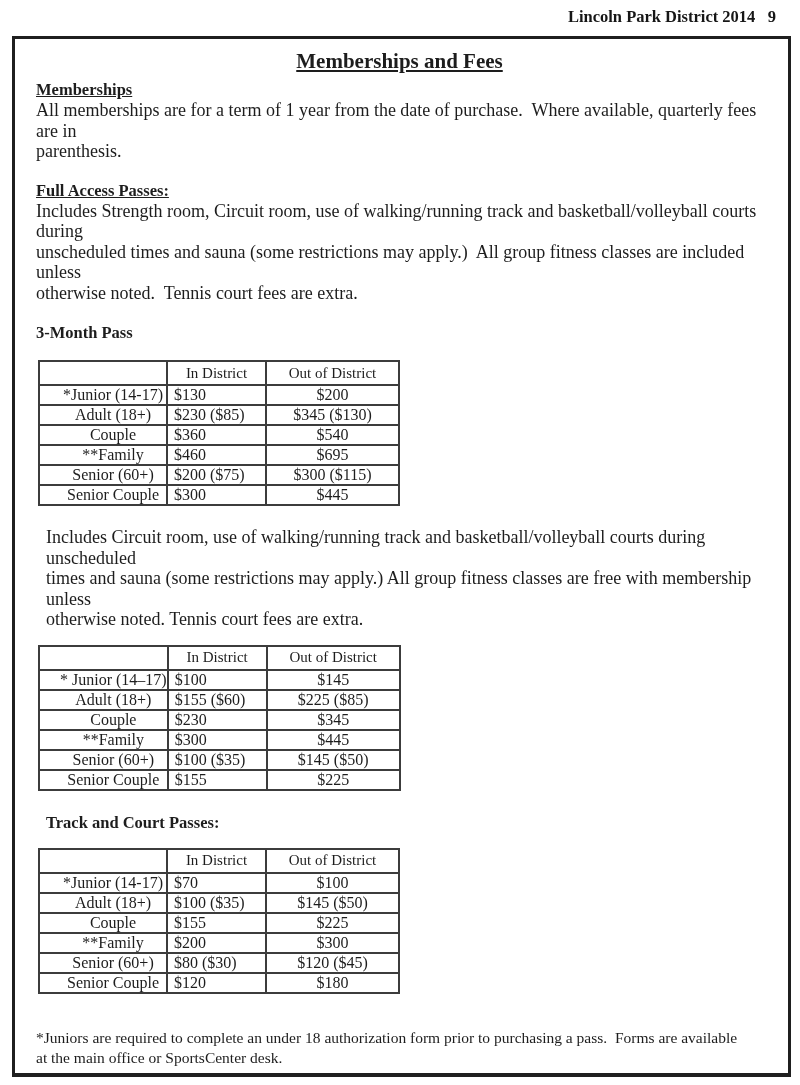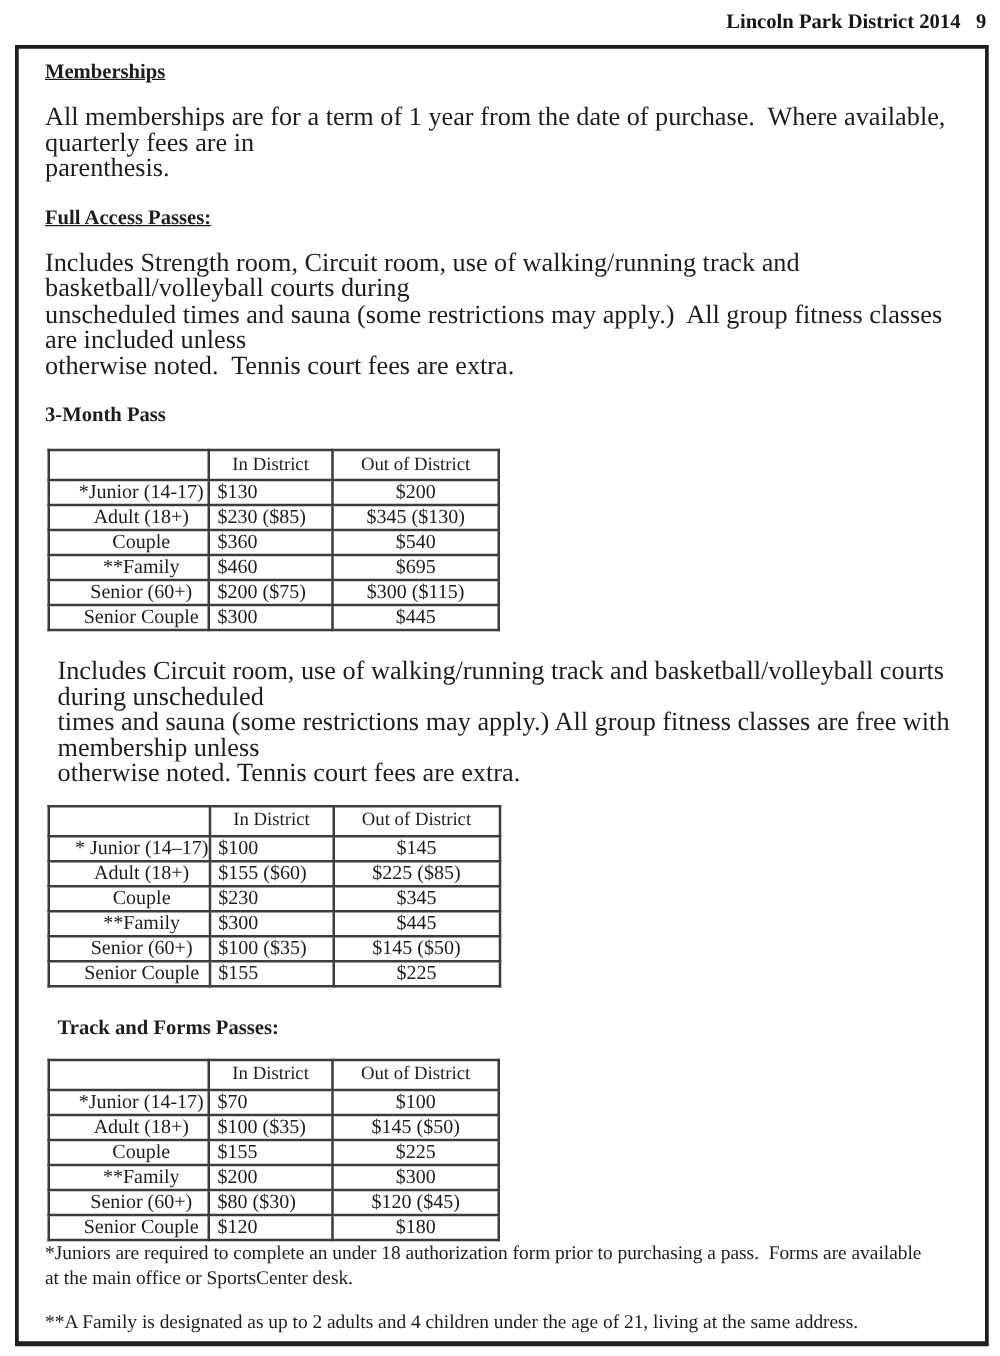--- a/index.html
+++ b/index.html
@@ -5,21 +5,21 @@
   * { margin: 0; padding: 0; box-sizing: border-box; }
   html, body {
     width: 800px; height: 1085px;
     background: #ffffff;
     font-family: "Liberation Serif", serif;
     color: #1d1d1d;
     position: relative;
   }
   .page-header {
     position: absolute;
-    top: 7px; right: 11px;
+    top: 7px; right: 24px;
     font-weight: bold;
     font-size: 16.5px;
     white-space: pre;
     color: #161616;
     text-align: center;
   }
   .box {
     position: absolute;
     left: 12px; top: 36px;
     width: 779px; height: 1041px;
@@ -45,24 +45,24 @@
   .h-u {
     font-size: 16.5px;
     font-weight: bold;
     text-decoration: underline;
   }
   .h-b {
     font-size: 16.5px;
     font-weight: bold;
   }
   .body-text {
-    font-size: 21px;
+    font-size: 18px;
     line-height: 20.5px;
     white-space: pre-wrap;
-    margin-top: 16px;
+    margin-top: 0;
     max-width: 742px;
   }
   .sec-full { margin-top: 19px; }
   .sec-3month { margin-top: 20px; }
   .indent { margin-left: 10px; }
   .sec-circuit { margin-top: 21px; }
   .sec-track { margin-top: 22px; }
 
   table {
     border-collapse: collapse;
@@ -94,31 +94,32 @@
   th:nth-child(3), td:nth-child(3) { width: 133px; }
   td:nth-child(2) { text-align: left; padding-left: 6px; }
   td:nth-child(3) { text-align: center; }
 
   .footnote {
     font-size: 15.5px;
     line-height: 20.5px;
     white-space: pre-wrap;
     max-width: 748px;
   }
-  .fn1 { }
+  .fn1 { margin-top: 34px; }
   .fn2 { margin-top: 14px; }
 </style>
 </head>
 <body>
 
 <div class="page-header">Lincoln Park District 2014   9</div>
 
 <div class="box">
   <div class="artifact"></div>
 
+  <h1 class="title">Memberships and Fees</h1>
 
   <div class="section">
     <div class="h-u">Memberships</div>
     <div class="body-text">All memberships are for a term of 1 year from the date of purchase.  Where available, quarterly fees are in
 parenthesis.</div>
   </div>
 
   <div class="section sec-full">
     <div class="h-u">Full Access Passes:</div>
     <div class="body-text">Includes Strength room, Circuit room, use of walking/running track and basketball/volleyball courts during
@@ -214,21 +215,21 @@
         </tr>
         <tr>
           <td>Senior Couple</td>
           <td>$155</td>
           <td>$225</td>
         </tr>
       </tbody>
     </table>
 
   <div class="section sec-track indent">
-    <div class="h-b">Track and Forms Passes:</div>
+    <div class="h-b">Track and Court Passes:</div>
   </div>
 
   <table class="t3">
       <thead>
         <tr>
           <th></th>
           <th>In District</th>
           <th>Out of District</th>
         </tr>
       </thead>

